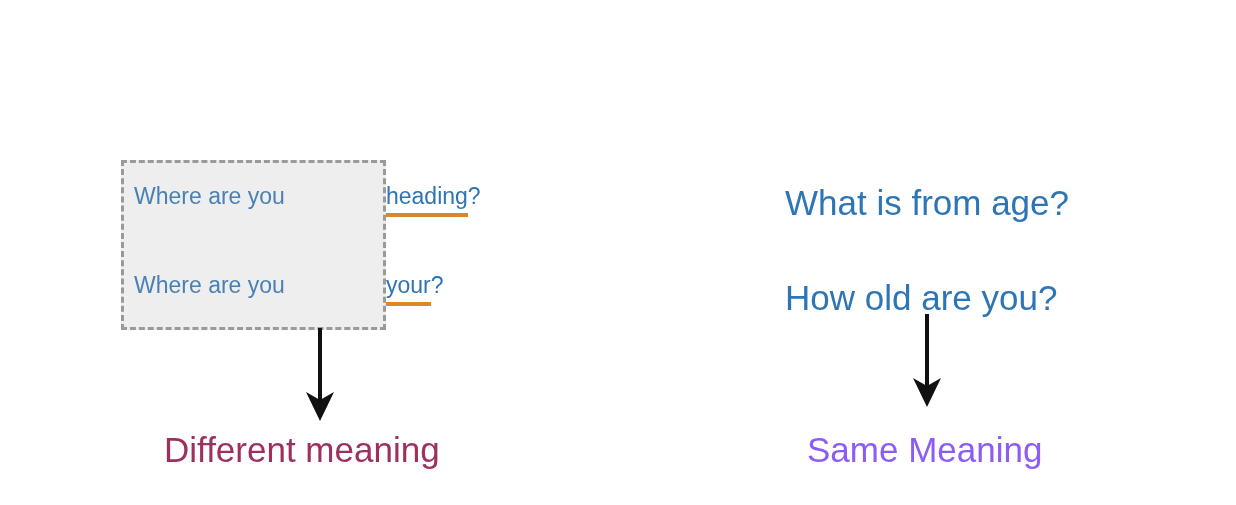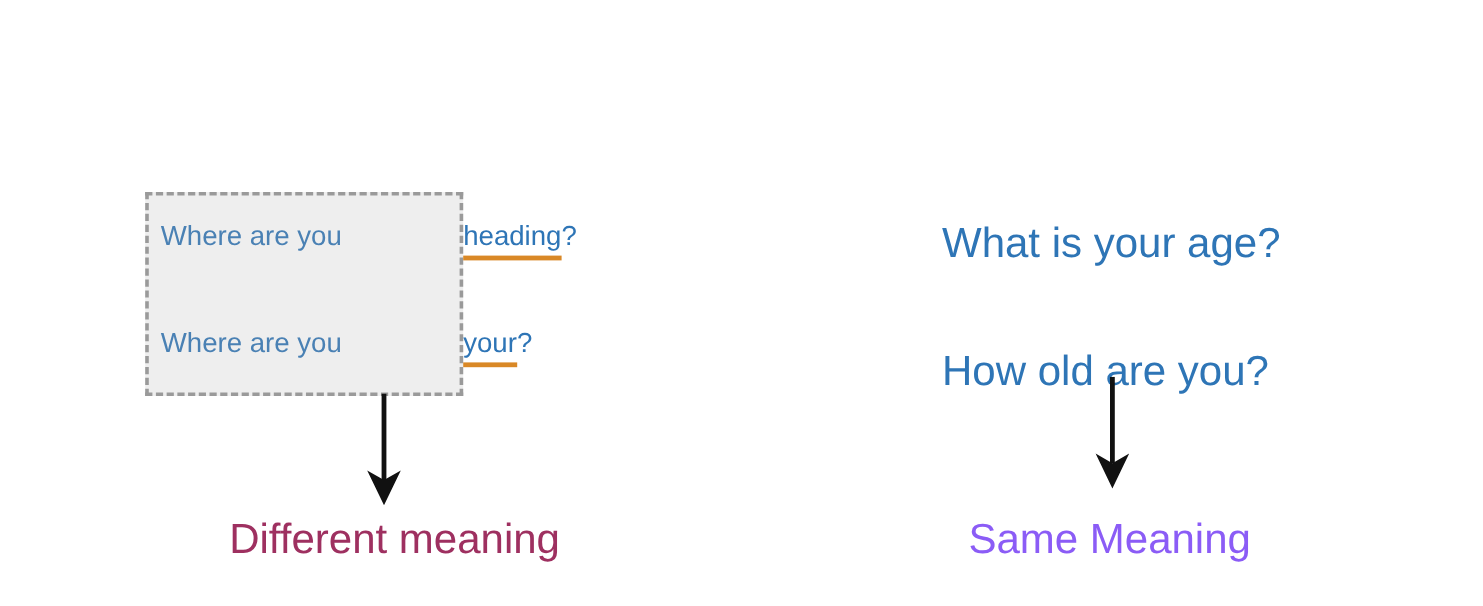--- a/index.html
+++ b/index.html
@@ -103,42 +103,41 @@
   }
   .right-sentence {
     position: absolute;
     white-space: nowrap;
     font-size: 35px;
     line-height: 1;
     color: #2e75b6;
     font-weight: 400;
   }
   #right-sentence-1 { left: 165px; top: 185px; }
-  #right-sentence-2 { left: 165px; top: 292px; }
+  #right-sentence-2 { left: 165px; top: 280px; }
 
   
   .down-arrow {
     position: absolute;
   }
   #left-arrow  { left: 296px; top: 328px; }
   #right-arrow { left: 903px; top: 314px; }
 
   
   .conclusion-label {
     position: absolute;
     white-space: nowrap;
     font-size: 35px;
     line-height: 1;
     font-weight: 400;
   }
   #different-meaning-label {
     left: 164px;
     top: 432px;
     color: #9e3060;
-    margin-left: 27px;
   }
   #same-meaning-label {
     left: 807px;
     top: 432px;
     color: #8b5cf6;
   }
 </style>
 </head>
 <body>
 
@@ -160,21 +159,21 @@
     <svg class="down-arrow" id="left-arrow" width="48" height="96" viewBox="0 0 48 96">
       <line x1="24" y1="0" x2="24" y2="72" stroke="#111111" stroke-width="4"></line>
       <path d="M24 93 L10 64 L24 72 L38 64 Z" fill="#111111"></path>
     </svg>
 
     <div class="conclusion-label" id="different-meaning-label">Different meaning</div>
   </div>
 
   <div id="right-group">
 
-    <div class="right-sentence" id="right-sentence-1">What is your age?</div>
+    <div class="right-sentence" id="right-sentence-1">What is from age?</div>
 
     <div class="right-sentence" id="right-sentence-2">How old are you?</div>
   </div>
 
   <svg class="down-arrow" id="right-arrow" width="48" height="96" viewBox="0 0 48 96">
     <line x1="24" y1="0" x2="24" y2="72" stroke="#111111" stroke-width="4"></line>
     <path d="M24 93 L10 64 L24 72 L38 64 Z" fill="#111111"></path>
   </svg>
 
   <div class="conclusion-label" id="same-meaning-label">Same Meaning</div>

